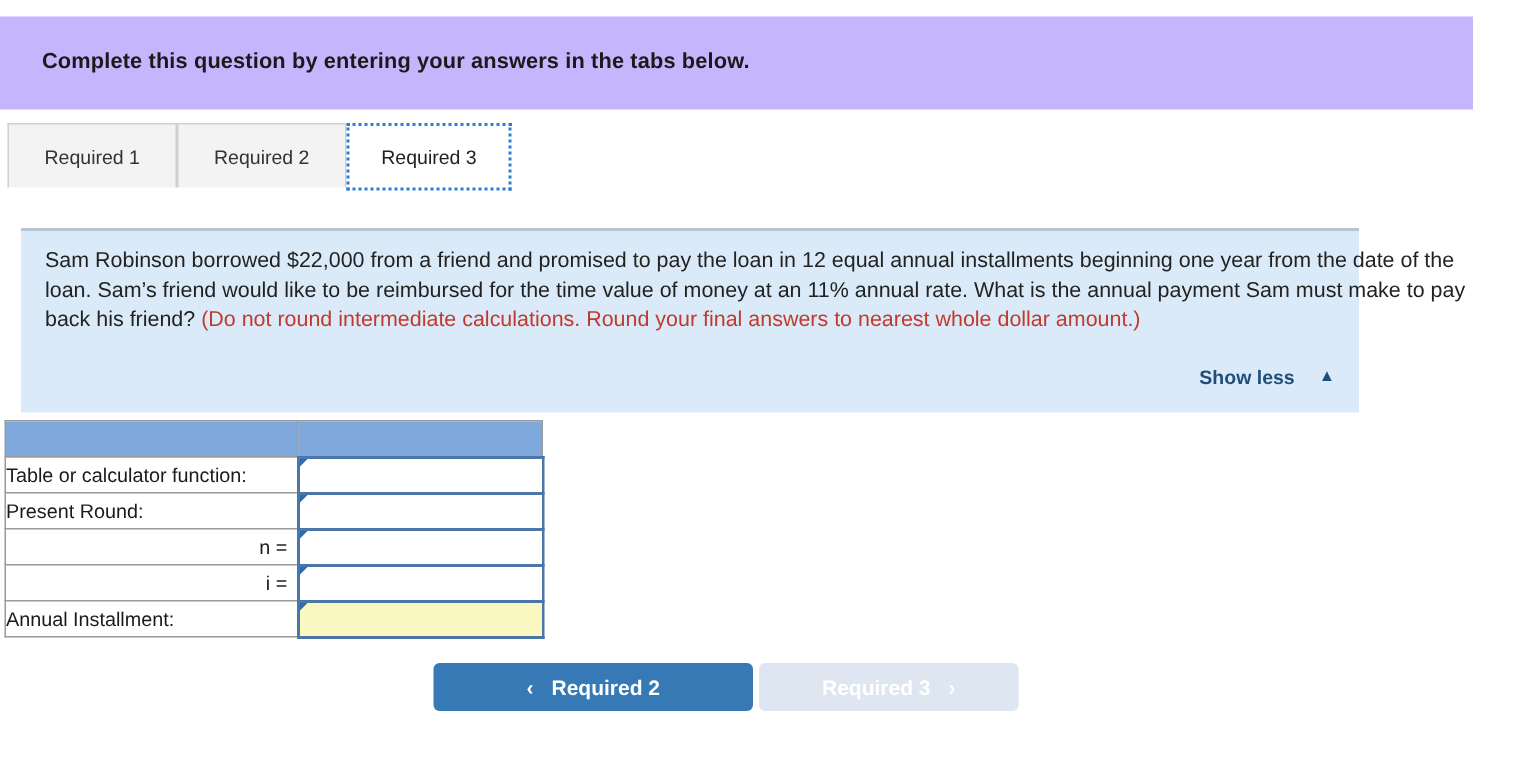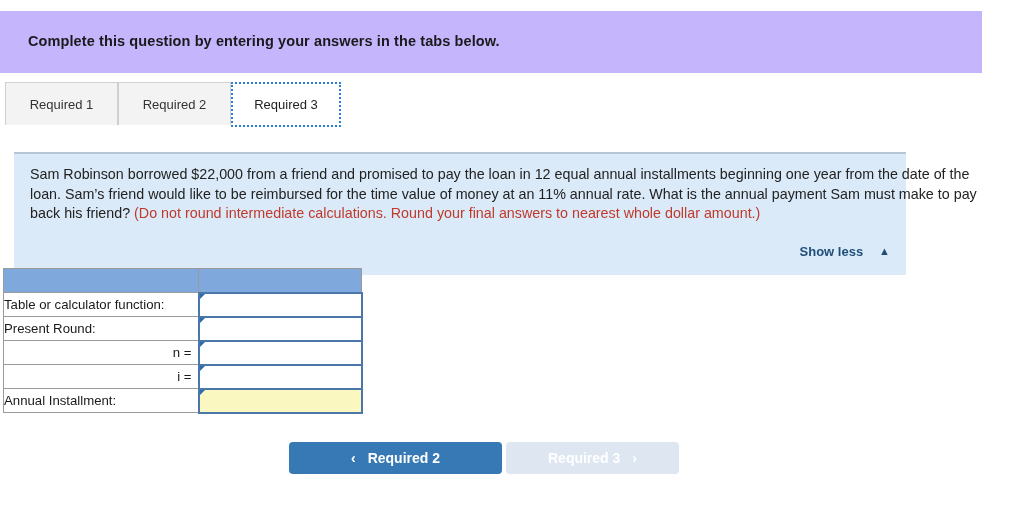--- a/index.html
+++ b/index.html
@@ -111,21 +111,21 @@
   .show-less .caret {
     font-size: 11px;
     line-height: 1;
     color: #1f4e79;
   }
 
   
   .answer-table {
     position: absolute;
     left: 3px;
-    top: 268px;
+    top: 280px;
     width: 358px;
     border-collapse: collapse;
     table-layout: fixed;
   }
   .answer-table td {
     height: 24px;
     padding: 0;
     box-sizing: border-box;
     font-size: 13.2px;
     color: #1a1a1a;

